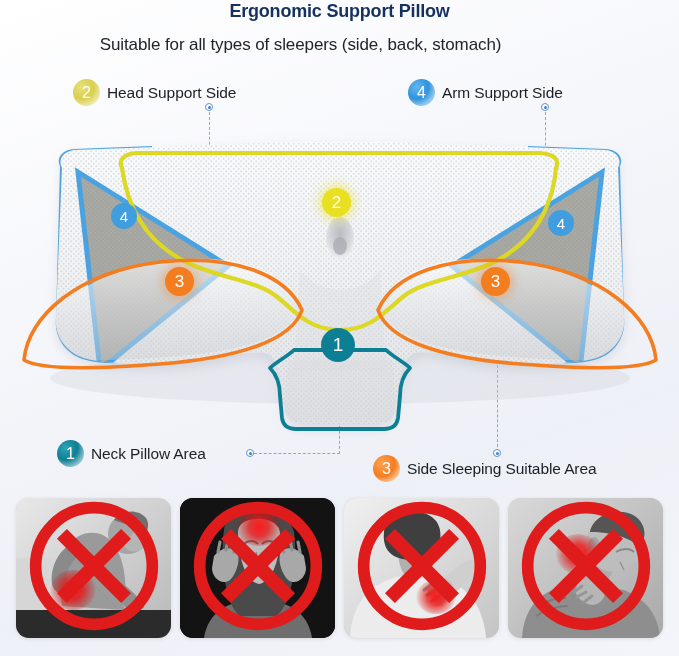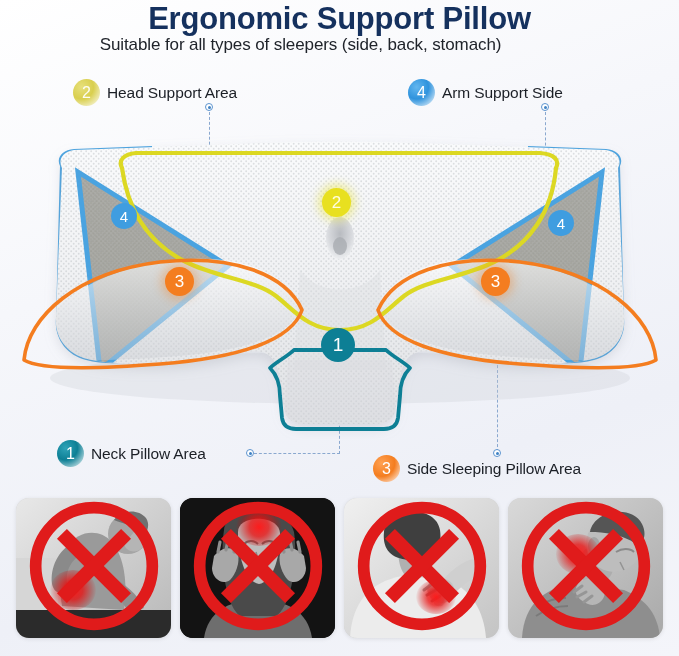--- a/index.html
+++ b/index.html
@@ -20,21 +20,21 @@
     overflow: hidden;
   }
 
   
   .title {
     position: absolute;
     top: 1px;
     left: 0;
     width: 679px;
     text-align: center;
-    font-size: 31px;
+    font-size: 18px;
     font-weight: bold;
     color: #15315e;
     letter-spacing: -0.2px;
   }
 
   .subtitle {
     position: absolute;
     top: 35px;
     left: 0;
     width: 601px;
@@ -181,36 +181,36 @@
 </head>
 <body>
 
 <div class="poster">
 
   <div class="title">Ergonomic Support Pillow</div>
   <div class="subtitle">Suitable for all types of sleepers (side, back, stomach)</div>
 
   <div class="callout" id="callout-head">
     <div class="callout-badge cb-yellow">2</div>
-    <div class="callout-text">Head Support Area</div>
+    <div class="callout-text">Head Support Side</div>
   </div>
 
   <div class="callout" id="callout-arm">
     <div class="callout-badge cb-blue">4</div>
     <div class="callout-text">Arm Support Side</div>
   </div>
 
   <div class="callout" id="callout-neck">
     <div class="callout-badge cb-teal">1</div>
     <div class="callout-text">Neck Pillow Area</div>
   </div>
 
   <div class="callout" id="callout-side">
     <div class="callout-badge cb-orange">3</div>
-    <div class="callout-text">Side Sleeping Pillow Area</div>
+    <div class="callout-text">Side Sleeping Suitable Area</div>
   </div>
 
   <div class="conn conn-v" style="left:209px; top:112px; height:92px;"></div>
   <div class="conn conn-h" style="left:209px; top:204px; width:222px;"></div>
   <div class="conn-dot" style="left:205px; top:103px;"></div>
 
   <div class="conn conn-v" style="left:545px; top:112px; height:110px;"></div>
   <div class="conn-dot" style="left:541px; top:103px;"></div>
 
   <div class="conn conn-h" style="left:254px; top:453px; width:86px;"></div>

